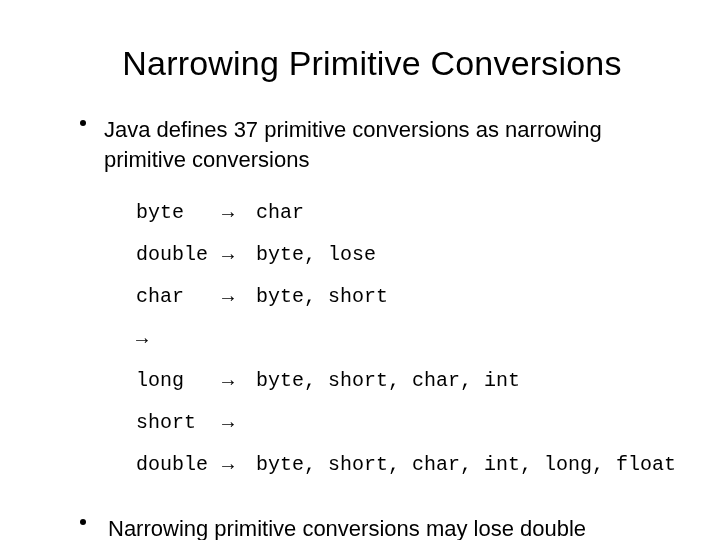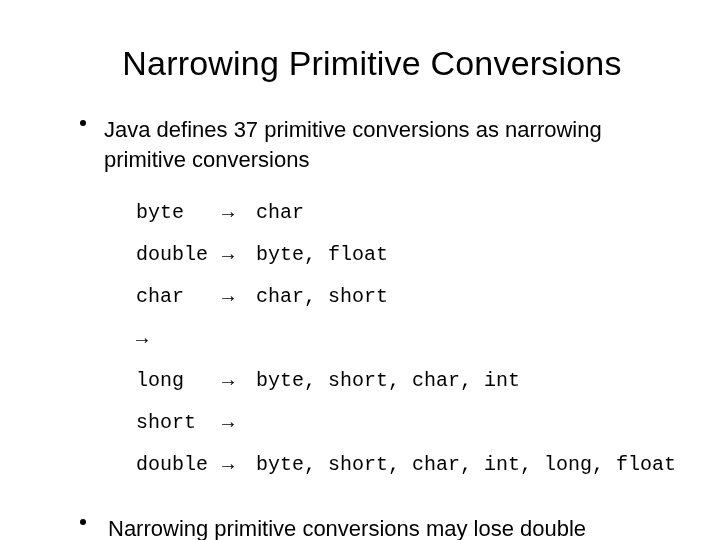--- a/index.html
+++ b/index.html
@@ -30,26 +30,26 @@
 
   <div class="codeblock">
     <div class="coderow">
       <span class="from">byte</span>
       <span class="arrow">→</span>
       <span class="to">char</span>
     </div>
     <div class="coderow">
       <span class="from">double</span>
       <span class="arrow">→</span>
-      <span class="to">byte, float</span>
+      <span class="to">byte, lose</span>
     </div>
     <div class="coderow">
       <span class="from">char</span>
       <span class="arrow">→</span>
-      <span class="to">char, short</span>
+      <span class="to">byte, short</span>
     </div>
     <div class="coderow">
       <span class="arrow">→</span>
     </div>
     <div class="coderow">
       <span class="from">long</span>
       <span class="arrow">→</span>
       <span class="to">byte, short, char, int</span>
     </div>
     <div class="coderow">

